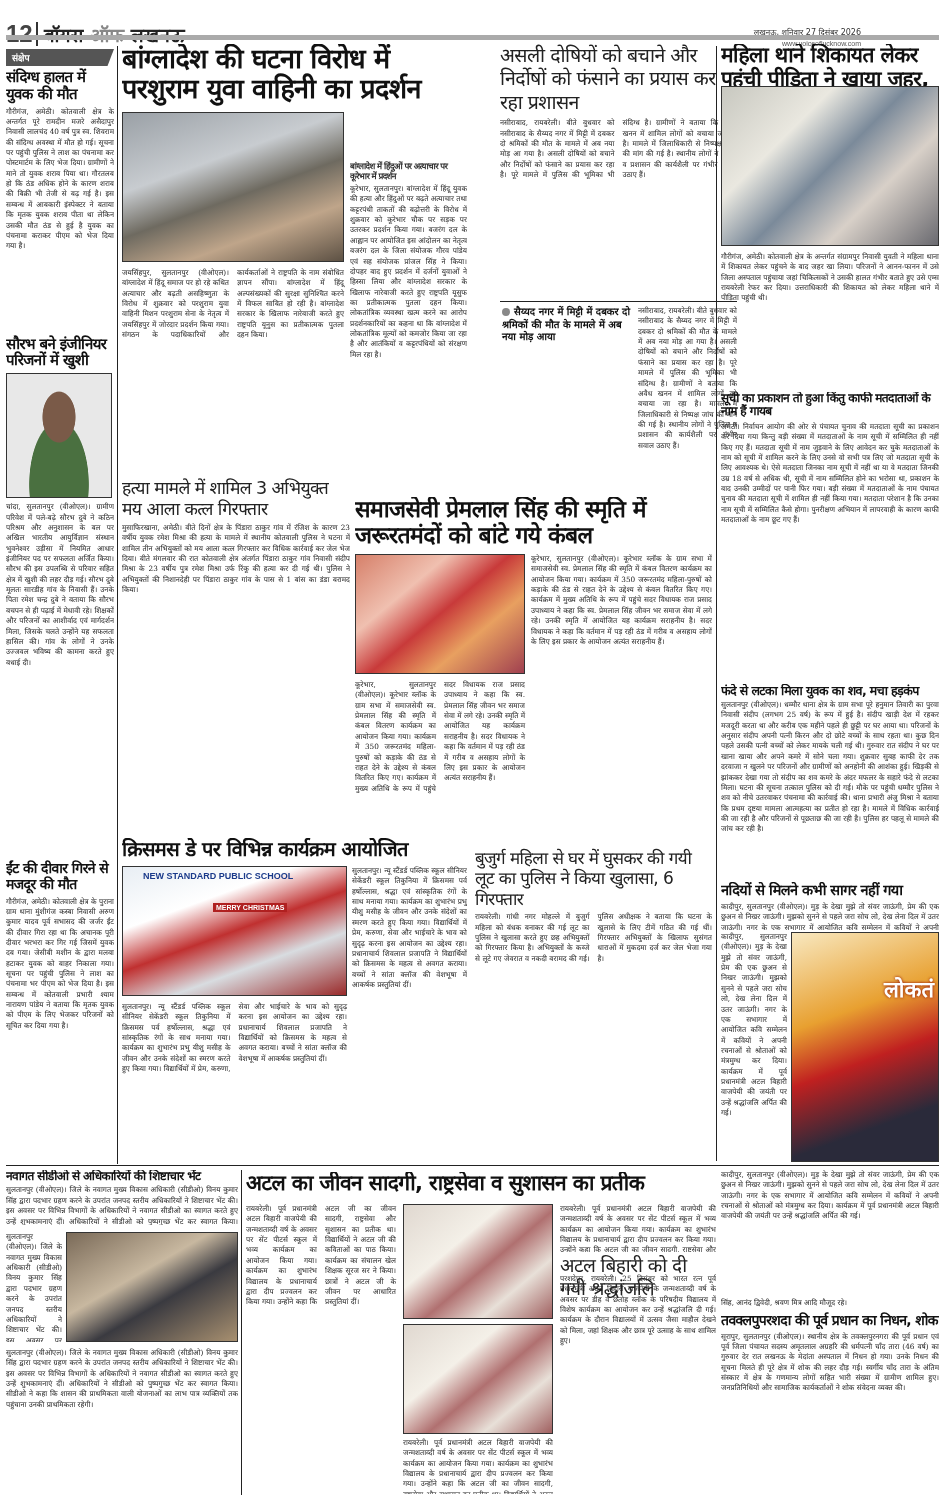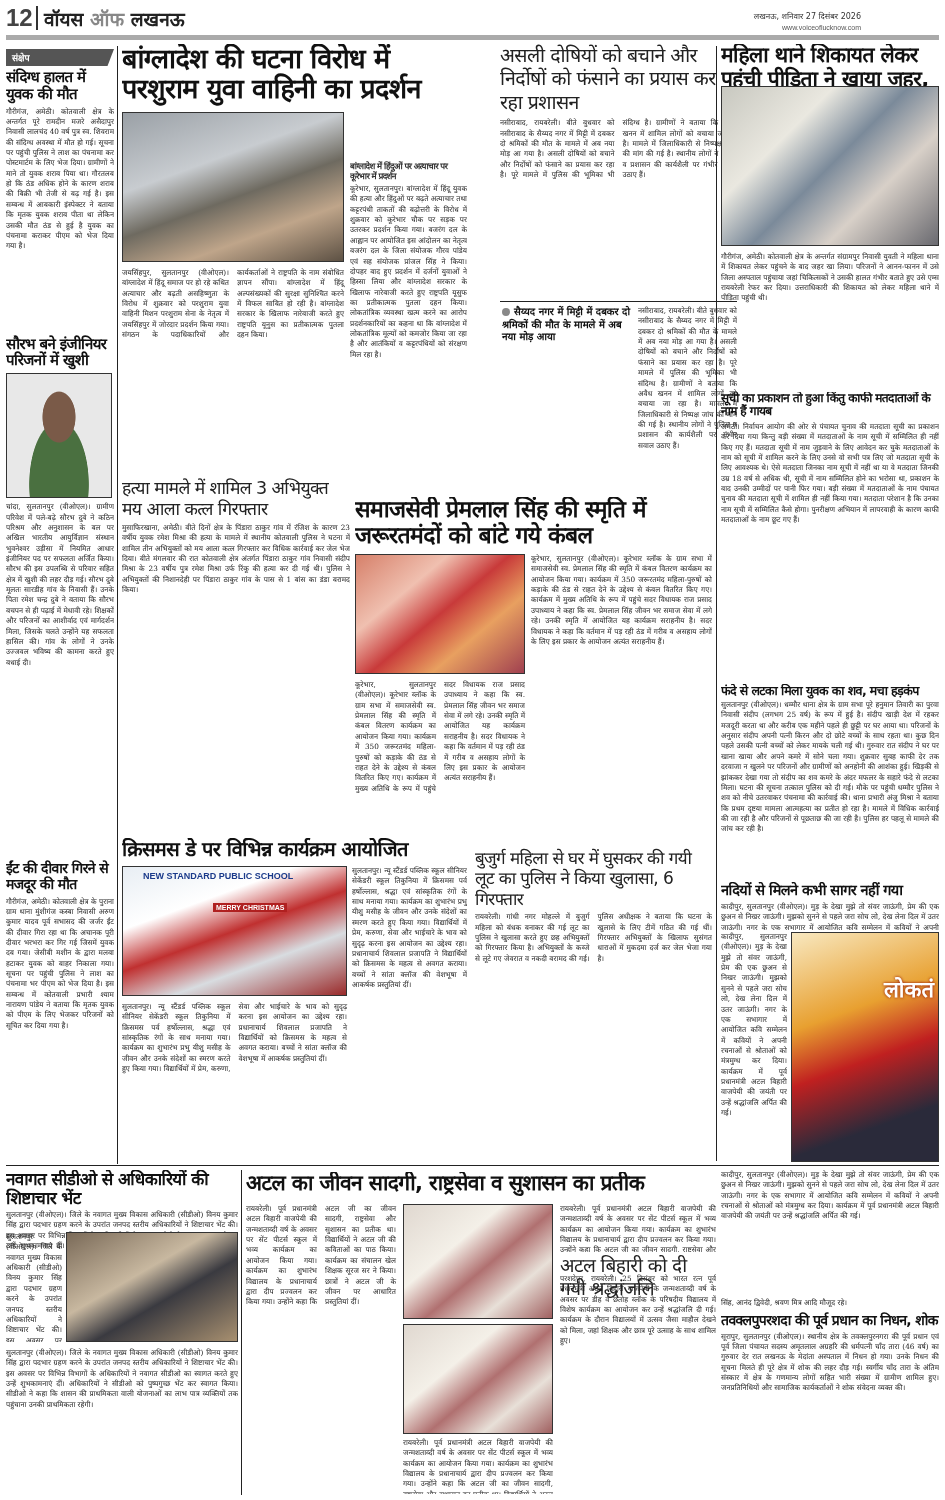--- a/index.html
+++ b/index.html
@@ -1,19 +1,19 @@
 <!DOCTYPE html>
 <html><head>
 <meta charset="utf-8">
 <style>
   * { box-sizing: border-box; margin: 0; padding: 0; }
   html, body { width: 945px; height: 1500px; background: #fff; overflow: hidden; }
   body { font-family: "DejaVu Sans", sans-serif; color: #1a1a1a; position: relative; }
 
-  .masthead { position: absolute; left: 0; top: 0; width: 869px; height: 34px; }
+  .masthead { position: absolute; left: 0; top: 16px; width: 869px; height: 34px; }
   .pg-num { position: absolute; left: 6px; top: 4px; font: bold 24px "Liberation Sans", sans-serif; color: #444; }
   .pg-sep { position: absolute; left: 36px; top: 6px; width: 2px; height: 24px; background: #333; }
   .paper-name { position: absolute; left: 44px; top: 6px; font: bold 19px "DejaVu Sans", sans-serif; }
   .paper-name .p1, .paper-name .p3 { color: #222; }
   .paper-name .p2 { color: #888; }
   .section-title { position: absolute; left: 380px; top: 4px; font: bold 24px "DejaVu Sans", sans-serif; color: #222; letter-spacing: -0.5px; }
   .dateline { position: absolute; right: 8px; top: 10px; font: 8px "DejaVu Sans", sans-serif; color: #333; }
   .website { position: absolute; right: 8px; top: 24px; font: 7px "Liberation Sans", sans-serif; color: #555; }
   .rule { position: absolute; left: 6px; top: 35px; width: 933px; height: 5px; background: #aaa; }
 
@@ -141,21 +141,21 @@
 </section>
 
 <section class="block" style="left:475px;top:848px;width:237px;height:315px;">
   <h2 class="hd-light" style="font-size:17px;">बुजुर्ग महिला से घर में घुसकर की गयी लूट का पुलिस ने किया खुलासा, 6 गिरफ्तार</h2>
   <p class="body-text cols2" style="margin-top:3px;height:270px;">रायबरेली। गांधी नगर मोहल्ले में बुजुर्ग महिला को बंधक बनाकर की गई लूट का पुलिस ने खुलासा करते हुए छह अभियुक्तों को गिरफ्तार किया है। अभियुक्तों के कब्जे से लूटे गए जेवरात व नकदी बरामद की गई। पुलिस अधीक्षक ने बताया कि घटना के खुलासे के लिए टीमें गठित की गई थीं। गिरफ्तार अभियुक्तों के खिलाफ सुसंगत धाराओं में मुकदमा दर्ज कर जेल भेजा गया है।</p>
 </section>
 
 <div class="hline" style="left:6px;top:1165px;width:933px;"></div>
 
 <section class="block" style="left:6px;top:1170px;width:232px;height:325px;">
-  <h2 class="hd" style="font-size:17px;">नवागत सीडीओ से अधिकारियों की शिष्टाचार भेंट</h2>
+  <h2 class="hd" style="font-size:12px;">नवागत सीडीओ से अधिकारियों की शिष्टाचार भेंट</h2>
   <p class="body-text" style="margin-top:2px;height:40px;overflow:hidden;">सुलतानपुर (वीओएल)। जिले के नवागत मुख्य विकास अधिकारी (सीडीओ) विनय कुमार सिंह द्वारा पदभार ग्रहण करने के उपरांत जनपद स्तरीय अधिकारियों ने शिष्टाचार भेंट की। इस अवसर पर विभिन्न विभागों के अधिकारियों ने नवागत सीडीओ का स्वागत करते हुए उन्हें शुभकामनाएं दीं। अधिकारियों ने सीडीओ को पुष्पगुच्छ भेंट कर स्वागत किया। सीडीओ ने कहा कि शासन की प्राथमिकता वाली योजनाओं का लाभ पात्र व्यक्तियों तक पहुंचाना उनकी प्राथमिकता रहेगी।</p>
   <p class="body-text" style="position:absolute;left:0;top:62px;width:56px;height:110px;overflow:hidden;">सुलतानपुर (वीओएल)। जिले के नवागत मुख्य विकास अधिकारी (सीडीओ) विनय कुमार सिंह द्वारा पदभार ग्रहण करने के उपरांत जनपद स्तरीय अधिकारियों ने शिष्टाचार भेंट की। इस अवसर पर विभिन्न विभागों के अधिकारियों ने नवागत सीडीओ का स्वागत करते हुए उन्हें शुभकामनाएं दीं। अधिकारियों ने सीडीओ को पुष्पगुच्छ भेंट कर स्वागत किया। सीडीओ ने कहा कि शासन की प्राथमिकता वाली योजनाओं का लाभ पात्र व्यक्तियों तक पहुंचाना उनकी प्राथमिकता रहेगी।</p>
   <div class="photo ph-office" style="left:60px;top:62px;width:172px;height:110px;"></div>
   <p class="body-text" style="position:absolute;left:0;top:178px;width:232px;height:145px;overflow:hidden;">सुलतानपुर (वीओएल)। जिले के नवागत मुख्य विकास अधिकारी (सीडीओ) विनय कुमार सिंह द्वारा पदभार ग्रहण करने के उपरांत जनपद स्तरीय अधिकारियों ने शिष्टाचार भेंट की। इस अवसर पर विभिन्न विभागों के अधिकारियों ने नवागत सीडीओ का स्वागत करते हुए उन्हें शुभकामनाएं दीं। अधिकारियों ने सीडीओ को पुष्पगुच्छ भेंट कर स्वागत किया। सीडीओ ने कहा कि शासन की प्राथमिकता वाली योजनाओं का लाभ पात्र व्यक्तियों तक पहुंचाना उनकी प्राथमिकता रहेगी।</p>
 </section>
 <div class="vline" style="left:241px;top:1170px;height:325px;"></div>
 
 <section class="block" style="left:246px;top:1172px;width:470px;height:325px;">
   <h2 class="hd" style="font-size:21px;">अटल का जीवन सादगी, राष्ट्रसेवा व सुशासन का प्रतीक</h2>
   <p class="body-text cols2" style="position:absolute;left:0;top:32px;width:150px;height:290px;">रायबरेली। पूर्व प्रधानमंत्री अटल बिहारी वाजपेयी की जन्मशताब्दी वर्ष के अवसर पर सेंट पीटर्स स्कूल में भव्य कार्यक्रम का आयोजन किया गया। कार्यक्रम का शुभारंभ विद्यालय के प्रधानाचार्य द्वारा दीप प्रज्वलन कर किया गया। उन्होंने कहा कि अटल जी का जीवन सादगी, राष्ट्रसेवा और सुशासन का प्रतीक था। विद्यार्थियों ने अटल जी की कविताओं का पाठ किया। कार्यक्रम का संचालन खेल शिक्षक सूरज सर ने किया। छात्रों ने अटल जी के जीवन पर आधारित प्रस्तुतियां दीं।</p>

